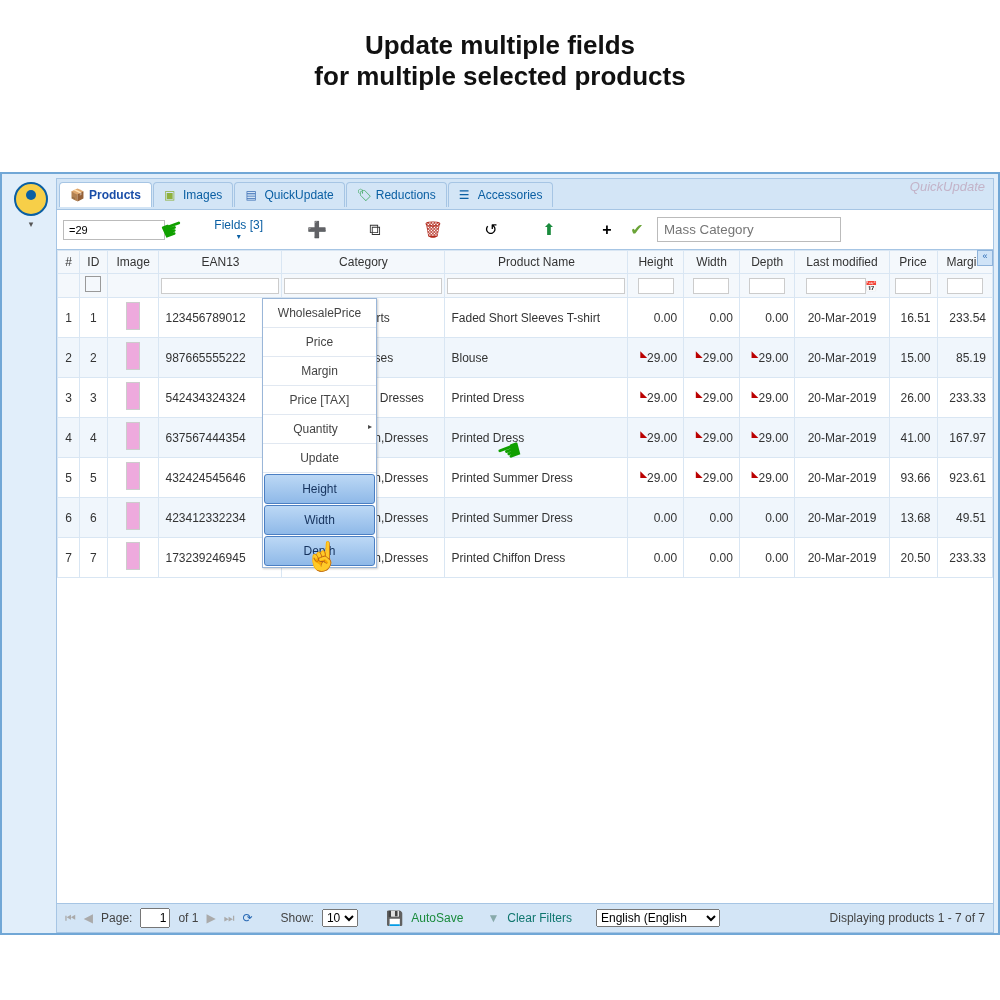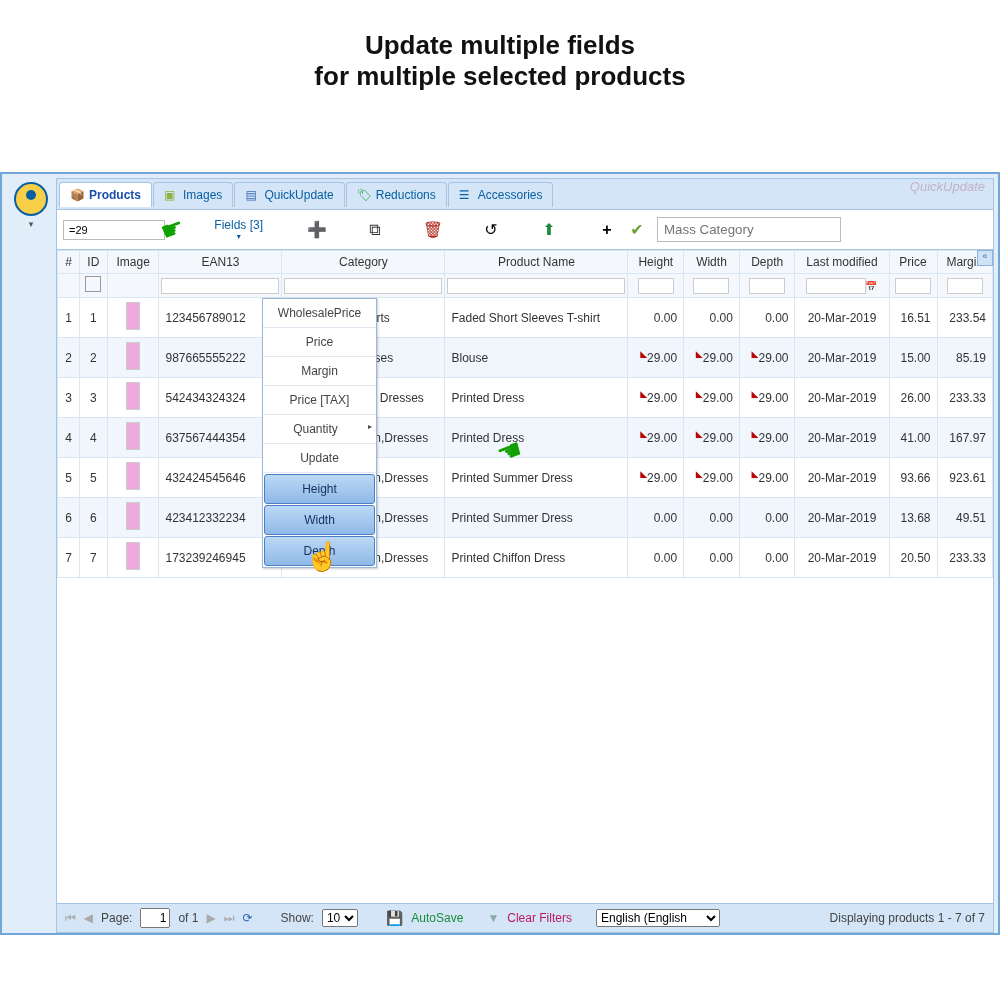--- a/index.html
+++ b/index.html
@@ -267,21 +267,21 @@
     <span style="color:#aaa">⏭</span>
     <span style="color:#2b6bb5">⟳</span>
     <span style="width:12px"></span>
     <span>Show:</span>
     <select><option>10</option></select>
     <span style="width:12px"></span>
     <span class="autosave-ico">💾</span>
     <span style="color:#1a8b3d">AutoSave</span>
     <span style="width:8px"></span>
     <span class="filter-ico">▼</span>
-    <span style="color:#be185d">Clear Filters</span>
+    <span style="color:#0f766e">Clear Filters</span>
     <span style="width:8px"></span>
     <select style="width:124px"><option>English (English</option></select>
     <span class="spacer"></span>
     <span>Displaying products 1 - 7 of 7</span>
   </div>
 
 </div>
 </div>
 </div>
 

